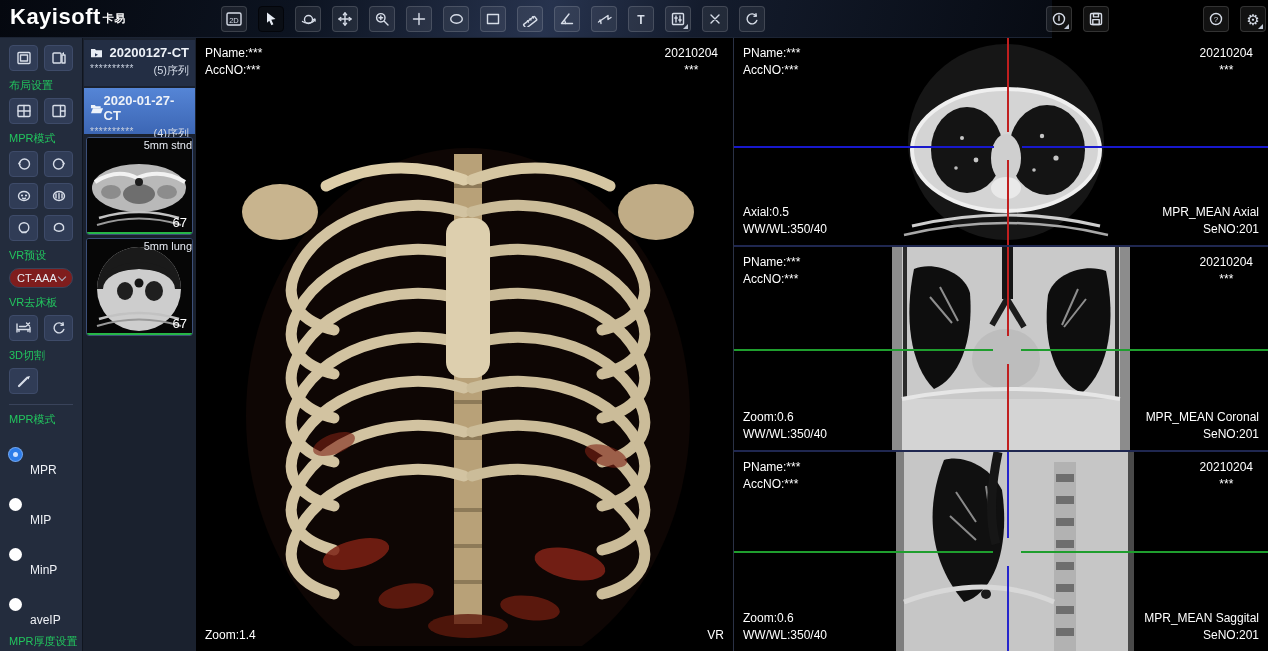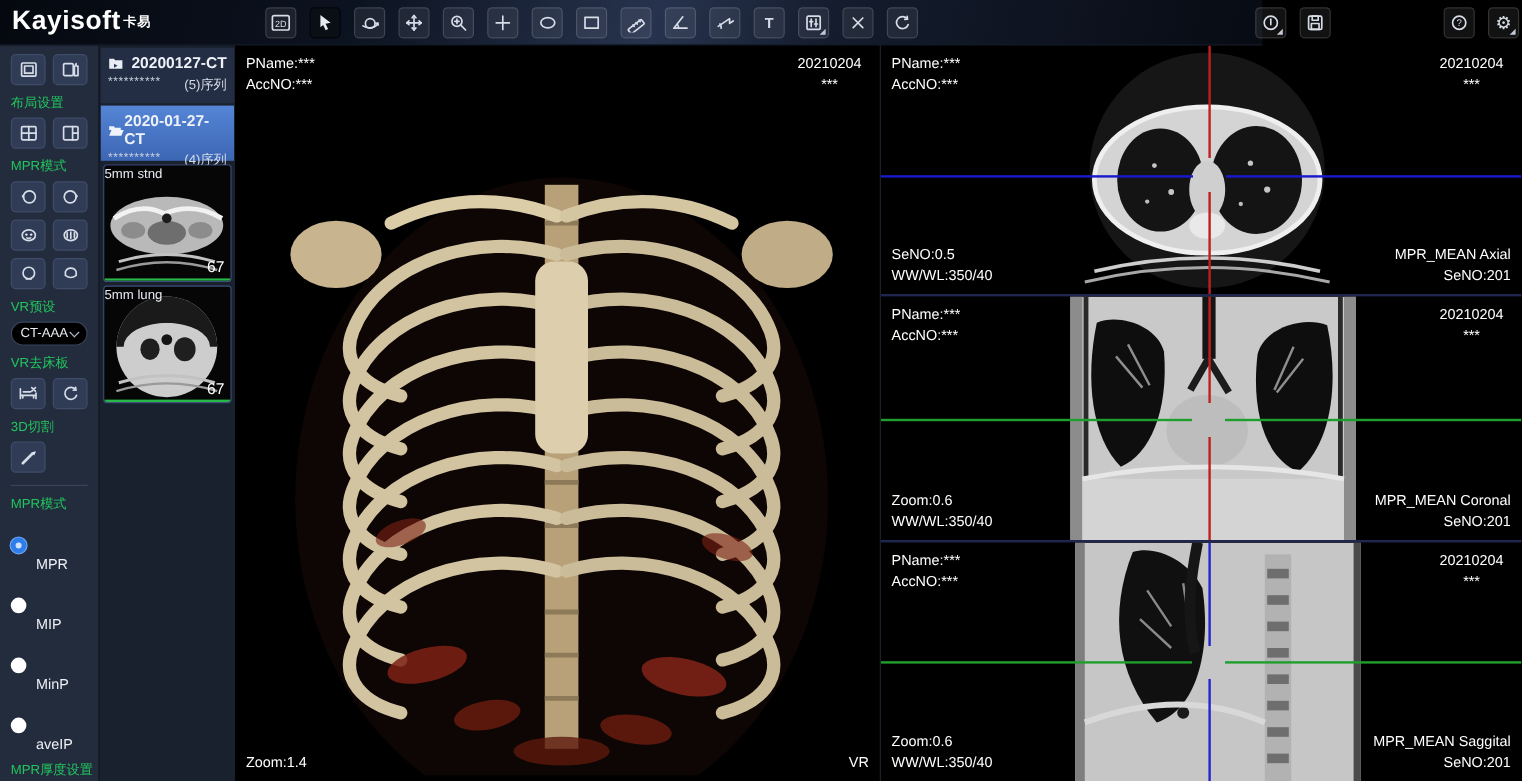--- a/index.html
+++ b/index.html
@@ -29,21 +29,21 @@
 
 
 .content { display:flex; height:613px; }
 
 
 .sidebar { width:83px; background:#232c3d; border-right:1px solid #10151f; padding:7px 9px; flex-shrink:0; }
 .slabel { font-size:11px; color:#22c55e; margin:7px 0 5px; white-space:nowrap; }
 .srow { display:flex; justify-content:space-between; margin-bottom:6px; }
 .sbtn { width:29px; height:26px; border-radius:4px; background:#303c56; border:1px solid #3e4b69;
   display:flex; align-items:center; justify-content:center; cursor:pointer; }
-.sel { height:20px; border-radius:10px; background:#000000; border:1px solid #39435a; color:#e8ecf2;
+.sel { height:20px; border-radius:10px; background:#7f1d1d; border:1px solid #39435a; color:#e8ecf2;
   font-size:11px; display:flex; align-items:center; justify-content:space-between; padding:0 7px; cursor:pointer; }
 .chev { width:6px; height:6px; border-right:1.5px solid #aeb8c9; border-bottom:1.5px solid #aeb8c9;
   transform:rotate(45deg); margin-top:-3px; }
 .radio { display:flex; align-items:center; margin:5px 0; cursor:pointer; }
 .rdot { width:13px; height:13px; border-radius:50%; background:#fff; margin-right:8px; position:relative; flex-shrink:0; }
 .rdot.on { background:#2e7de9; box-shadow:0 0 0 1px #6ea4ef; }
 .rdot.on::after { content:""; position:absolute; left:4px; top:4px; width:5px; height:5px; border-radius:50%; background:#cfe2ff; }
 .rlabel { font-size:12px; color:#eef1f6;margin-top:31px; }
 .divider { height:1px; background:#39435a; margin:10px 0 2px; }
 
@@ -52,21 +52,21 @@
 .study { height:46px; margin:0 1px 2px; background:#232e44; padding:5px 6px 4px; cursor:pointer; }
 .study.selected { background:linear-gradient(180deg,#5585d6,#3c66b4); }
 .study-r1 { display:flex; justify-content:space-between; align-items:center; }
 .study-name { font-size:13px; font-weight:bold; color:#eef2f8; }
 .study-r2 { display:flex; justify-content:space-between; margin-top:3px; }
 .study-stars { font-size:10px; color:#c8d0de; letter-spacing:.5px; }
 .study-count { font-size:11px; color:#d4dbe7; }
 .thumb { width:107px; height:98px; margin:3px auto 2px; border:1px solid #3c4f78; border-radius:3px;
   position:relative; background:#000; overflow:hidden; cursor:pointer; }
 .thumb.active { border-color:#8fa3d9; }
-.thumb-label { position:absolute; top:1px; left:0; width:100%; text-align:left; font-size:11px; color:#e8ecf4; z-index:2; }
+.thumb-label { position:absolute; top:1px; left:0; width:100%; text-align:right; font-size:11px; color:#e8ecf4; z-index:2; }
 .thumb-count { position:absolute; bottom:4px; right:5px; font-size:13px; color:#fff; z-index:2; }
 .thumb-bar { position:absolute; bottom:0; left:0; height:2px; background:#27b648; z-index:2; }
 .thumb-bar2 { position:absolute; bottom:0; height:2px; background:#15622a; z-index:2; }
 .thumb svg { position:absolute; top:0; left:0; }
 
 
 .vr-view { width:537px; position:relative; background:#000; flex-shrink:0; cursor:crosshair; }
 .mpr-col { width:535px; display:flex; flex-direction:column; border-left:1px solid #2a3145; flex-shrink:0; }
 .mpr { position:relative; background:#000; overflow:hidden; cursor:crosshair; }
 .mpr-ax { height:207px; }
@@ -497,21 +497,21 @@
         <div class="xline ax-v"></div>
         <div class="ov tl">
           <div>PName:***</div>
           <div>AccNO:***</div>
         </div>
         <div class="ov tr">
           <div>20210204</div>
           <div>***</div>
         </div>
         <div class="ov bl">
-          <div>SeNO:0.5</div>
+          <div>Axial:0.5</div>
           <div>WW/WL:350/40</div>
         </div>
         <div class="ov br">
           <div>MPR_MEAN Axial</div>
           <div>SeNO:201</div>
         </div>
       </div>
 
       <div class="mpr mpr-co">
         <svg class="vp-img" style="left:0;top:0;" width="535" height="203" viewBox="0 0 535 203">

